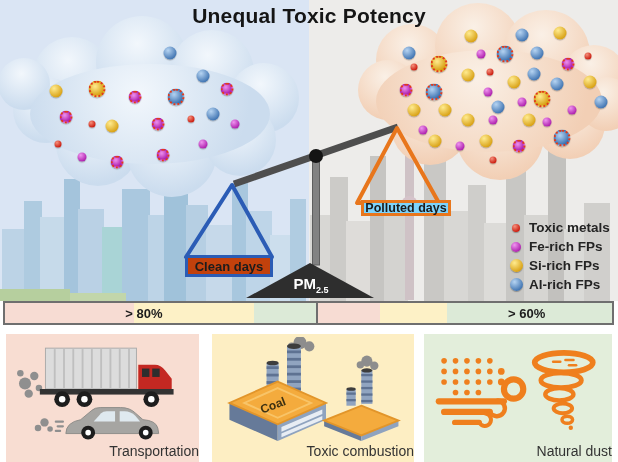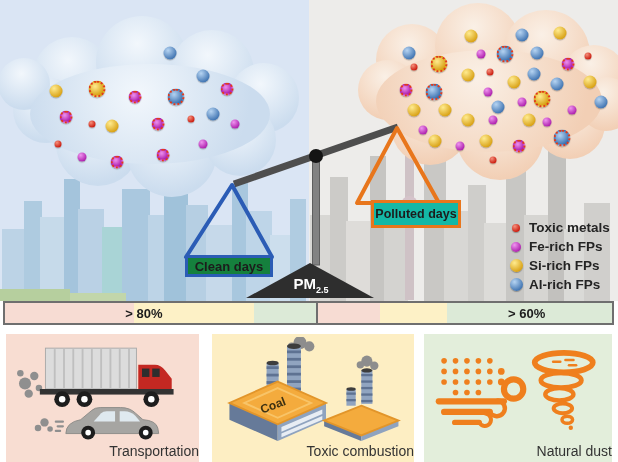--- a/index.html
+++ b/index.html
@@ -35,23 +35,23 @@
   .particle.c-toxic{width:7px;height:7px;}
   .particle.c-fe{width:9px;height:9px;}
   .particle.c-al{width:13px;height:13px;}
   .particle.c-si{width:13px;height:13px;}
   .particle.spiky{border:2px dotted #e23a1c;}
   
   .scale-svg{position:absolute;left:0;top:0;z-index:7;pointer-events:none;}
   .label-box{position:absolute;z-index:8;display:flex;align-items:center;justify-content:center;
              font-weight:bold;color:#1c1c1c;box-sizing:border-box;}
   .clean-box{left:185px;top:255px;width:88px;height:22px;border:3px solid #2b5cb5;
-             background:#15803d;font-size:13px;}
-  .polluted-box{left:371px;top:200px;width:90px;height:28px;border:3px solid #e8761c;
-             background:#14b8a6;font-size:12.5px;}
+             background:#c2410c;font-size:13px;}
+  .polluted-box{left:361px;top:200px;width:90px;height:16px;border:3px solid #e8761c;
+             background:#7dd3fc;font-size:12.5px;}
   .pm-label{position:absolute;left:281px;top:275px;width:60px;text-align:center;z-index:8;
             color:#fff;font-weight:bold;font-size:15px;}
   .pm-label sub{font-size:9px;}
   
   .legend{position:absolute;left:503px;top:220px;z-index:8;}
   .legend-row{display:flex;align-items:center;height:15px;margin-bottom:4px;}
   .legend-dot-cell{width:26px;display:flex;justify-content:center;}
   .legend-dot{border-radius:50%;display:inline-block;box-shadow:0 1px 1px rgba(0,0,0,.3);}
   .legend-dot.c-toxic{width:8px;height:8px;}
   .legend-dot.c-fe{width:10px;height:10px;}
@@ -114,20 +114,21 @@
       <div class="building" style="left: 524px; width: 26px; height: 86px; background: rgb(214, 213, 210);"></div>
       <div class="building" style="left: 548px; width: 18px; height: 180px; background: rgb(194, 193, 190);"></div>
       <div class="building" style="left: 564px; width: 22px; height: 72px; background: rgb(218, 218, 215);"></div>
       <div class="building" style="left: 584px; width: 26px; height: 98px; background: rgb(208, 207, 204);"></div>
       <div class="tower-part" style="left: 408px; top: 75px; width: 3px; height: 48px; background: rgb(184, 176, 176); border-radius: 0%;"></div>
       <div class="tower-part" style="left: 398px; top: 120px; width: 24px; height: 24px; background: rgb(221, 200, 207); border-radius: 50%;"></div>
       <div class="tower-part" style="left: 405px; top: 142px; width: 9px; height: 158px; background: rgb(207, 194, 198); border-radius: 0%;"></div>
       <div class="tower-part" style="left: 401px; top: 196px; width: 17px; height: 17px; background: rgb(213, 195, 202); border-radius: 50%;"></div>
     </div>
 
+  <div class="title">Unequal Toxic Potency</div>
 
   <div class="cloud cloud-clean" id="cloud-clean">
       <div class="bump" style="left: 21px; top: 1px; width: 78px; height: 78px;"></div>
       <div class="bump" style="left: 84px; top: -20px; width: 92px; height: 92px;"></div>
       <div class="bump" style="left: 158px; top: -6px; width: 84px; height: 84px;"></div>
       <div class="bump" style="left: 217px; top: 27px; width: 70px; height: 70px;"></div>
       <div class="bump" style="left: 1px; top: 41px; width: 66px; height: 66px;"></div>
       <div class="bump" style="left: 44px; top: 66px; width: 84px; height: 84px;"></div>
       <div class="bump" style="left: 115px; top: 71px; width: 90px; height: 90px;"></div>
       <div class="bump" style="left: 192px; top: 68px; width: 72px; height: 72px;"></div>

